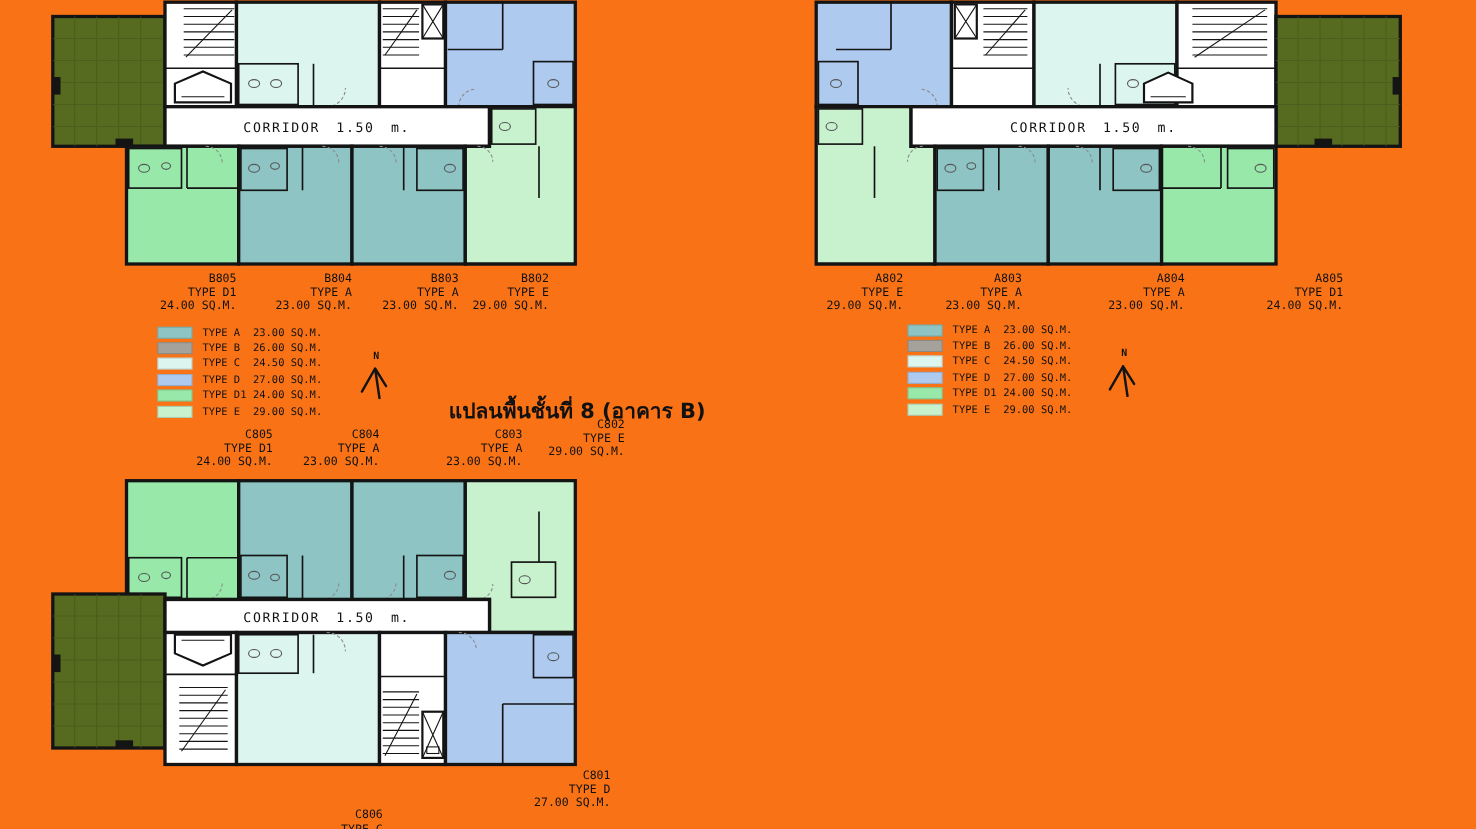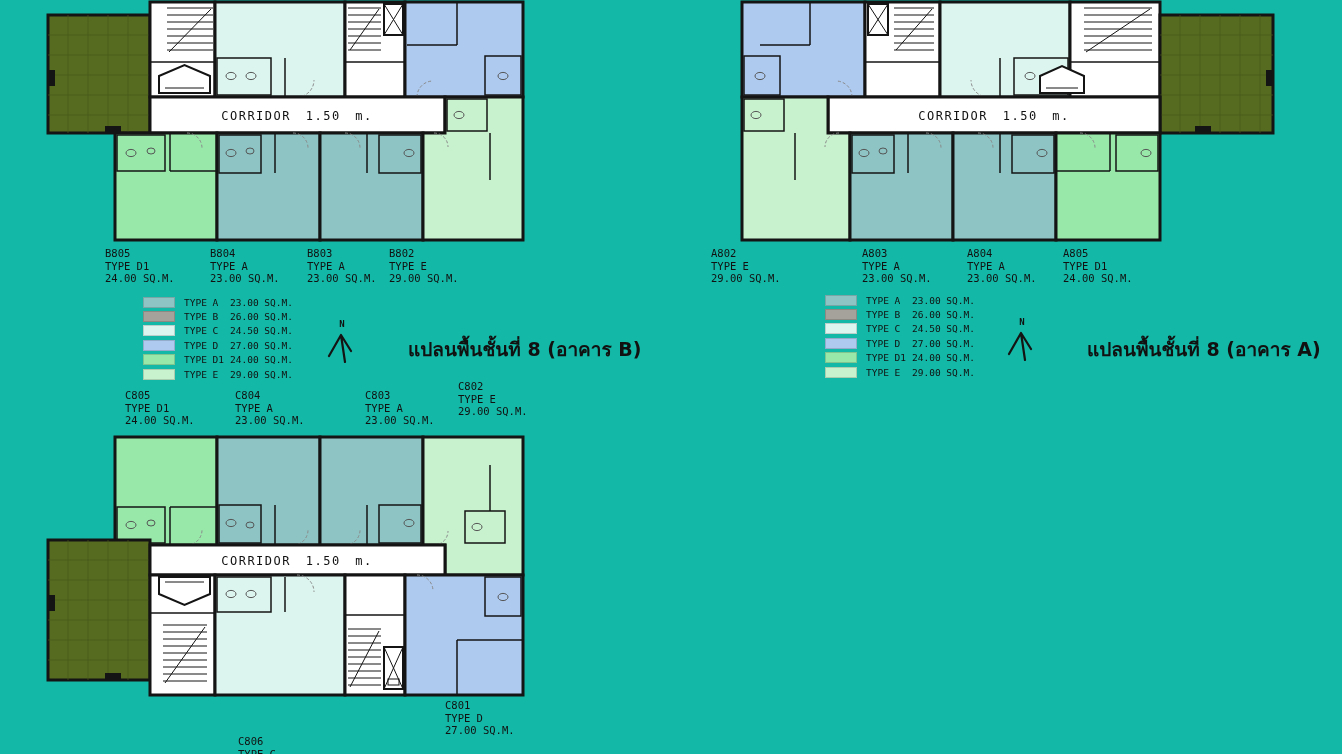--- a/index.html
+++ b/index.html
@@ -1,40 +1,40 @@
 <!DOCTYPE html>
 <html><head>
 <meta charset="utf-8">
 <style>
   html,body{margin:0;padding:0;background:#fff;}
-  #sheet{position:relative;width:1342px;height:754px;background:#14b8a6;overflow:hidden;
+  #sheet{position:relative;width:1342px;height:754px;background:#f97316;overflow:hidden;
          font-family:"DejaVu Sans", sans-serif;color:#111;}
   svg.plan{position:absolute;}
   .wall{stroke:#141414;stroke-width:3;fill:#fff;}
   .wall2{stroke:#141414;stroke-width:2;fill:#fff;}
   .thin{stroke:#141414;stroke-width:1;fill:none;}
   .thin15{stroke:#141414;stroke-width:1.5;fill:none;}
   .fix{stroke:#555;stroke-width:1;fill:none;}
   .door{stroke:#8a8a8a;stroke-width:1;fill:none;stroke-dasharray:3 2;}
   .grass{stroke:#47581a;stroke-width:1;fill:none;opacity:.7;}
   .cad{font-family:"DejaVu Sans Mono", monospace;font-size:12px;letter-spacing:1.5px;
        word-spacing:6px;fill:#111;text-anchor:middle;}
-  .ulabel{position:absolute;width:110px;margin-left:-55px;text-align:left;
+  .ulabel{position:absolute;width:110px;margin-left:-55px;text-align:right;
           font-family:"DejaVu Sans Mono", monospace;font-size:10.5px;line-height:12.5px;
           white-space:nowrap;color:#111;}
   .legend{position:absolute;}
   .lrow{display:flex;align-items:center;height:14.4px;
         font-family:"DejaVu Sans Mono", monospace;font-size:9.5px;}
   .chip{display:inline-block;width:30px;height:9px;margin-right:9px;border:1px solid rgba(0,0,0,.15);}
   .llab{display:inline-block;width:46px;}
   .larea{display:inline-block;}
   .north{position:absolute;width:40px;height:46px;text-align:center;}
   .north .nl{font-family:"DejaVu Sans Mono", monospace;font-size:9px;font-weight:bold;line-height:9px;}
   .caption{position:absolute;font-size:19px;font-weight:bold;white-space:nowrap;
-           font-family:"DejaVu Sans", sans-serif;}
+           font-family:"DejaVu Sans", sans-serif;margin-top:24px;}
 </style>
 </head>
 <body>
 
 <div id="sheet">
 
   <svg class="plan" style="left:45px;top:0;width:485px;height:242px" viewBox="0 0 485 242">
     <g>
       <rect x="3" y="15" width="102" height="118" stroke="#141414" stroke-width="3" fill="#566b1f"></rect>
       <path class="grass" d="M3 35 H105 M3 55 H105 M3 75 H105 M3 95 H105 M3 115 H105 M23 15 V133 M43 15 V133 M63 15 V133 M83 15 V133"></path>
@@ -275,37 +275,37 @@
     <div>B802</div>
     <div>TYPE E</div>
     <div>29.00 SQ.M.</div>
   </div>
 
   <div class="ulabel" style="left:766px;top:247px">
     <div>A802</div>
     <div>TYPE E</div>
     <div>29.00 SQ.M.</div>
   </div>
-  <div class="ulabel" style="left:917px;top:247px">
+  <div class="ulabel" style="left:874px;top:247px">
     <div>A803</div>
     <div>TYPE A</div>
     <div>23.00 SQ.M.</div>
   </div>
   <div class="ulabel" style="left:1022px;top:247px">
     <div>A804</div>
     <div>TYPE A</div>
     <div>23.00 SQ.M.</div>
   </div>
-  <div class="ulabel" style="left:1118px;top:247px">
+  <div class="ulabel" style="left:1166px;top:247px">
     <div>A805</div>
     <div>TYPE D1</div>
     <div>24.00 SQ.M.</div>
   </div>
 
-  <div class="ulabel" style="left:180px;top:389px">
+  <div class="ulabel" style="left:193px;top:389px">
     <div>C805</div>
     <div>TYPE D1</div>
     <div>24.00 SQ.M.</div>
   </div>
   <div class="ulabel" style="left:290px;top:389px">
     <div>C804</div>
     <div>TYPE A</div>
     <div>23.00 SQ.M.</div>
   </div>
   <div class="ulabel" style="left:420px;top:389px">
@@ -403,15 +403,14 @@
     </svg>
   </div>
   <div class="north" style="left:1002px;top:318px">
     <div class="nl">N</div>
     <svg width="36" height="34" viewBox="0 0 36 34">
       <path d="M5 27 L17 6 L27 22 M17 6 L21 33" stroke="#141414" stroke-width="2.2" fill="none" stroke-linecap="round" stroke-linejoin="round"></path>
     </svg>
   </div>
 
   <div class="caption" style="left:408px;top:334px">แปลนพื้นชั้นที่ 8 (อาคาร B)</div>
-  <div class="caption" style="left:1087px;top:334px">แปลนพื้นชั้นที่ 8 (อาคาร A)</div>
 
 </div>
 
 </body></html>

